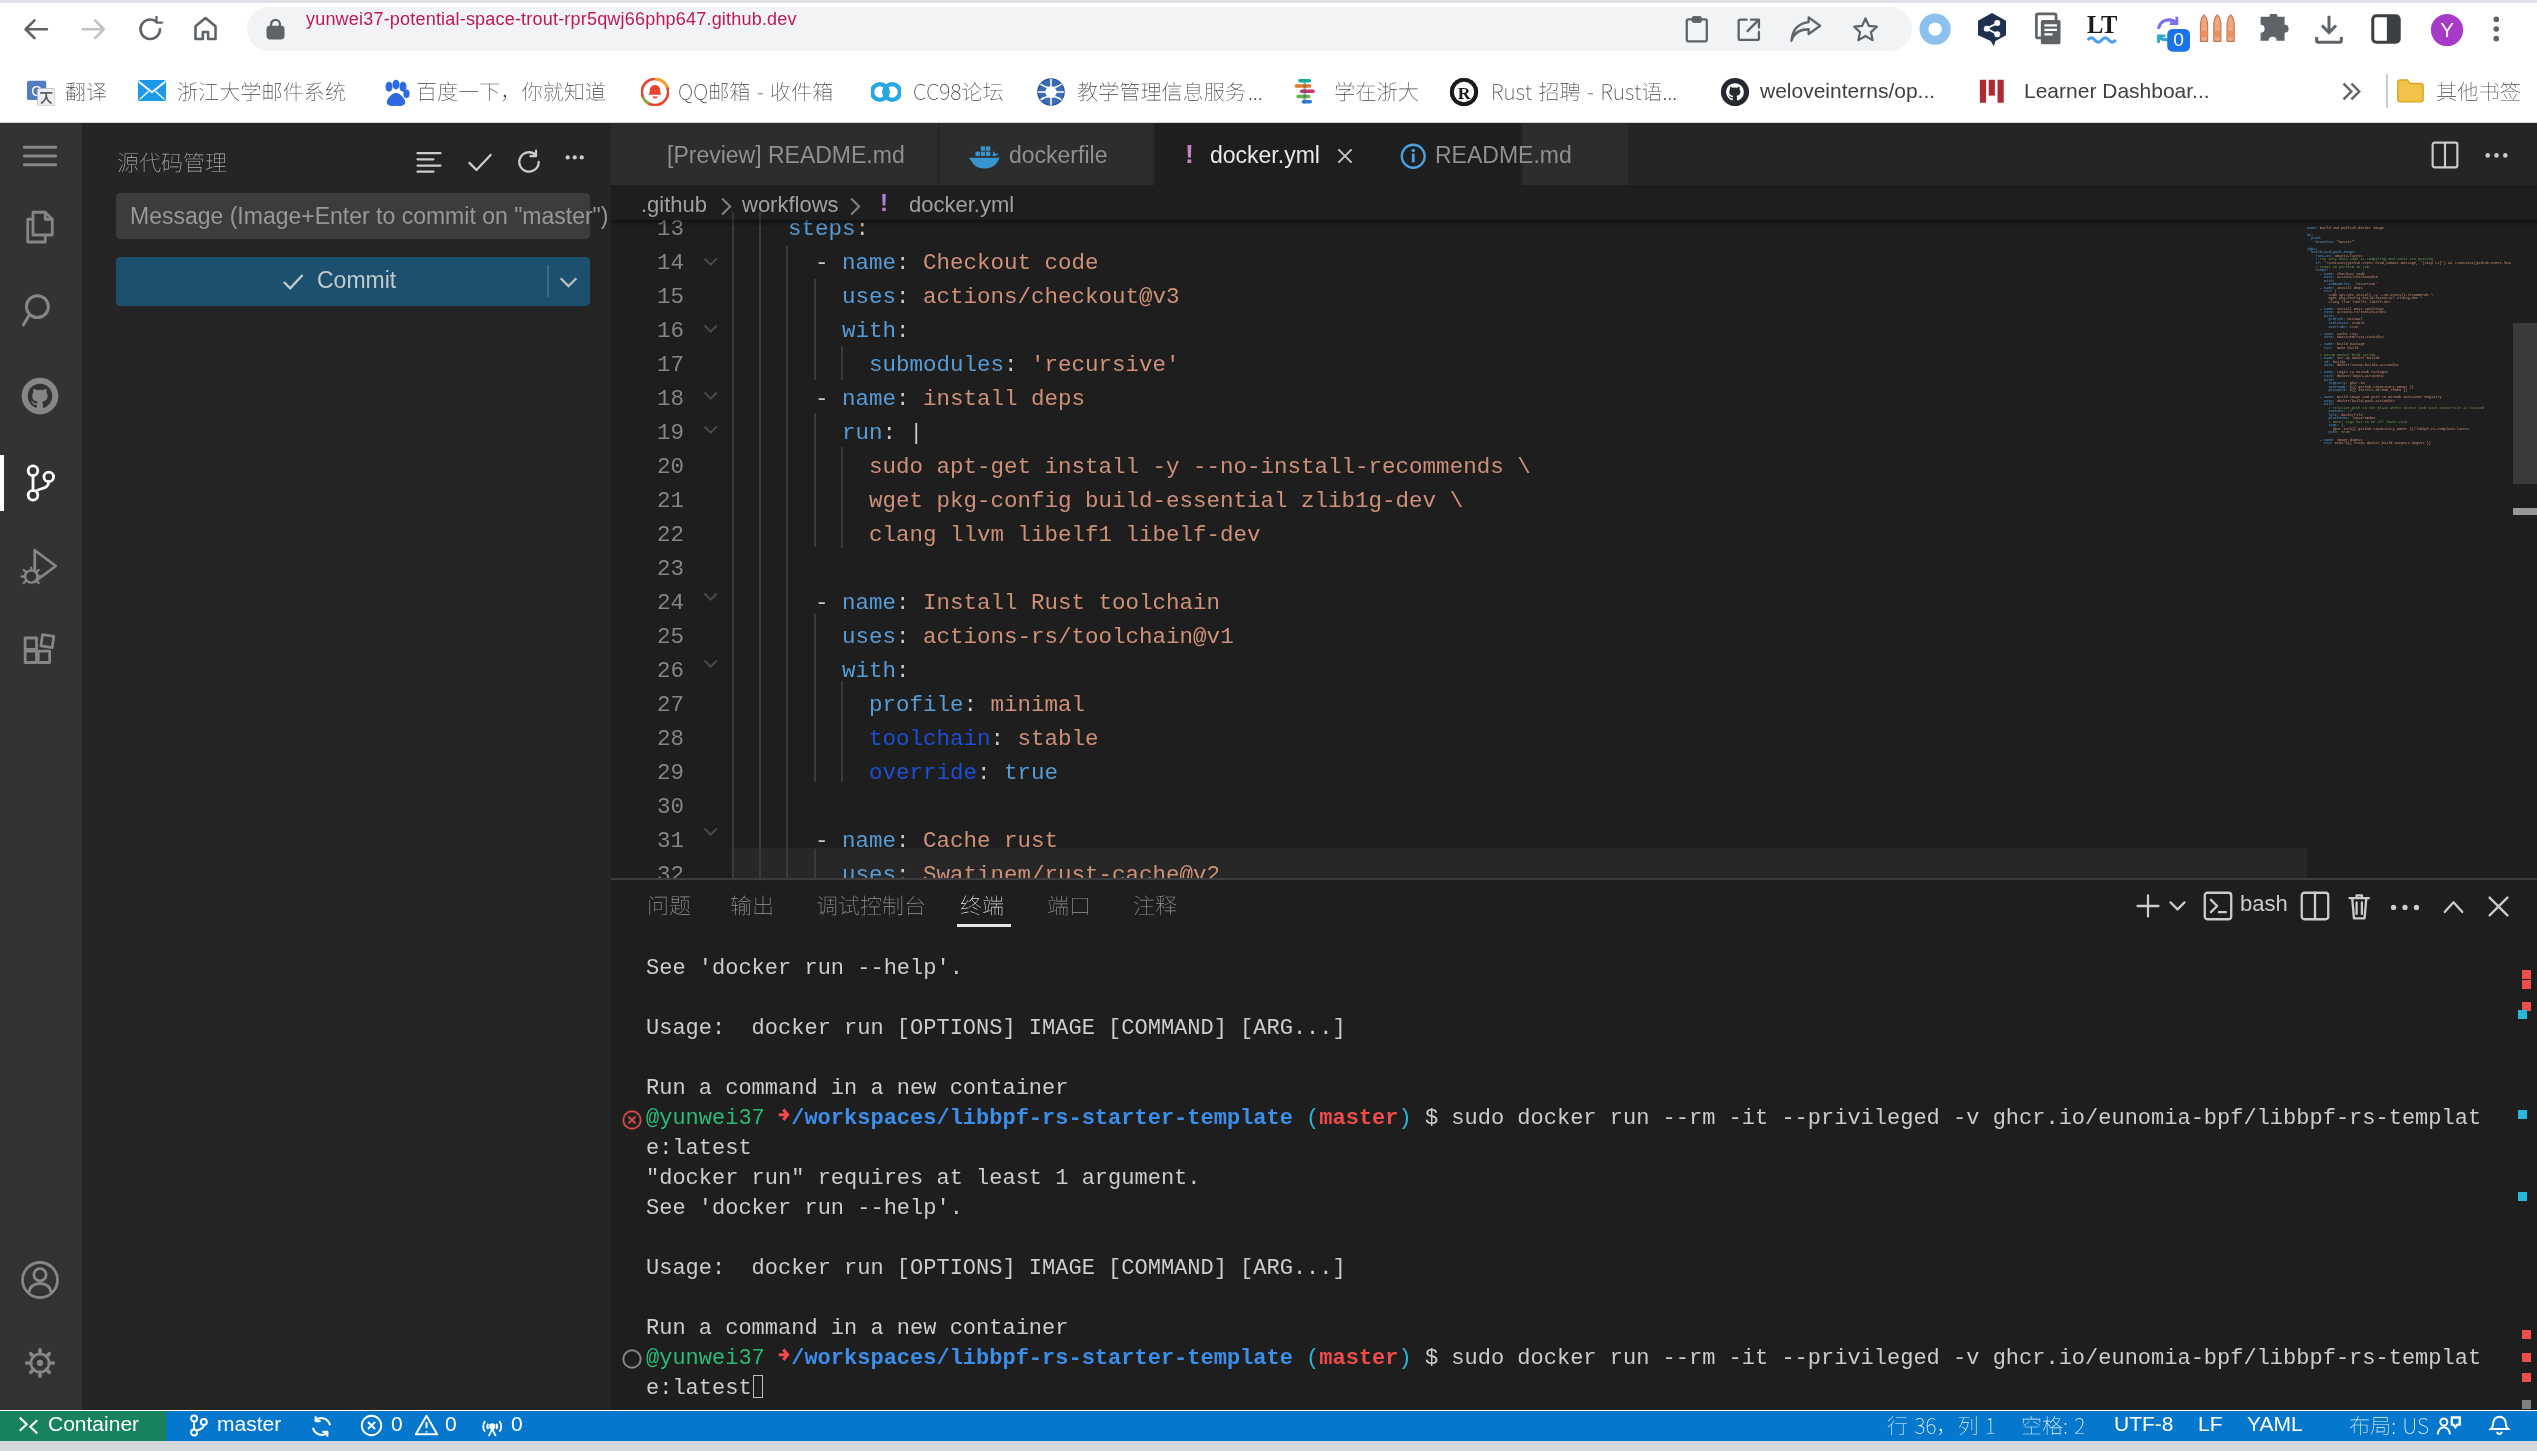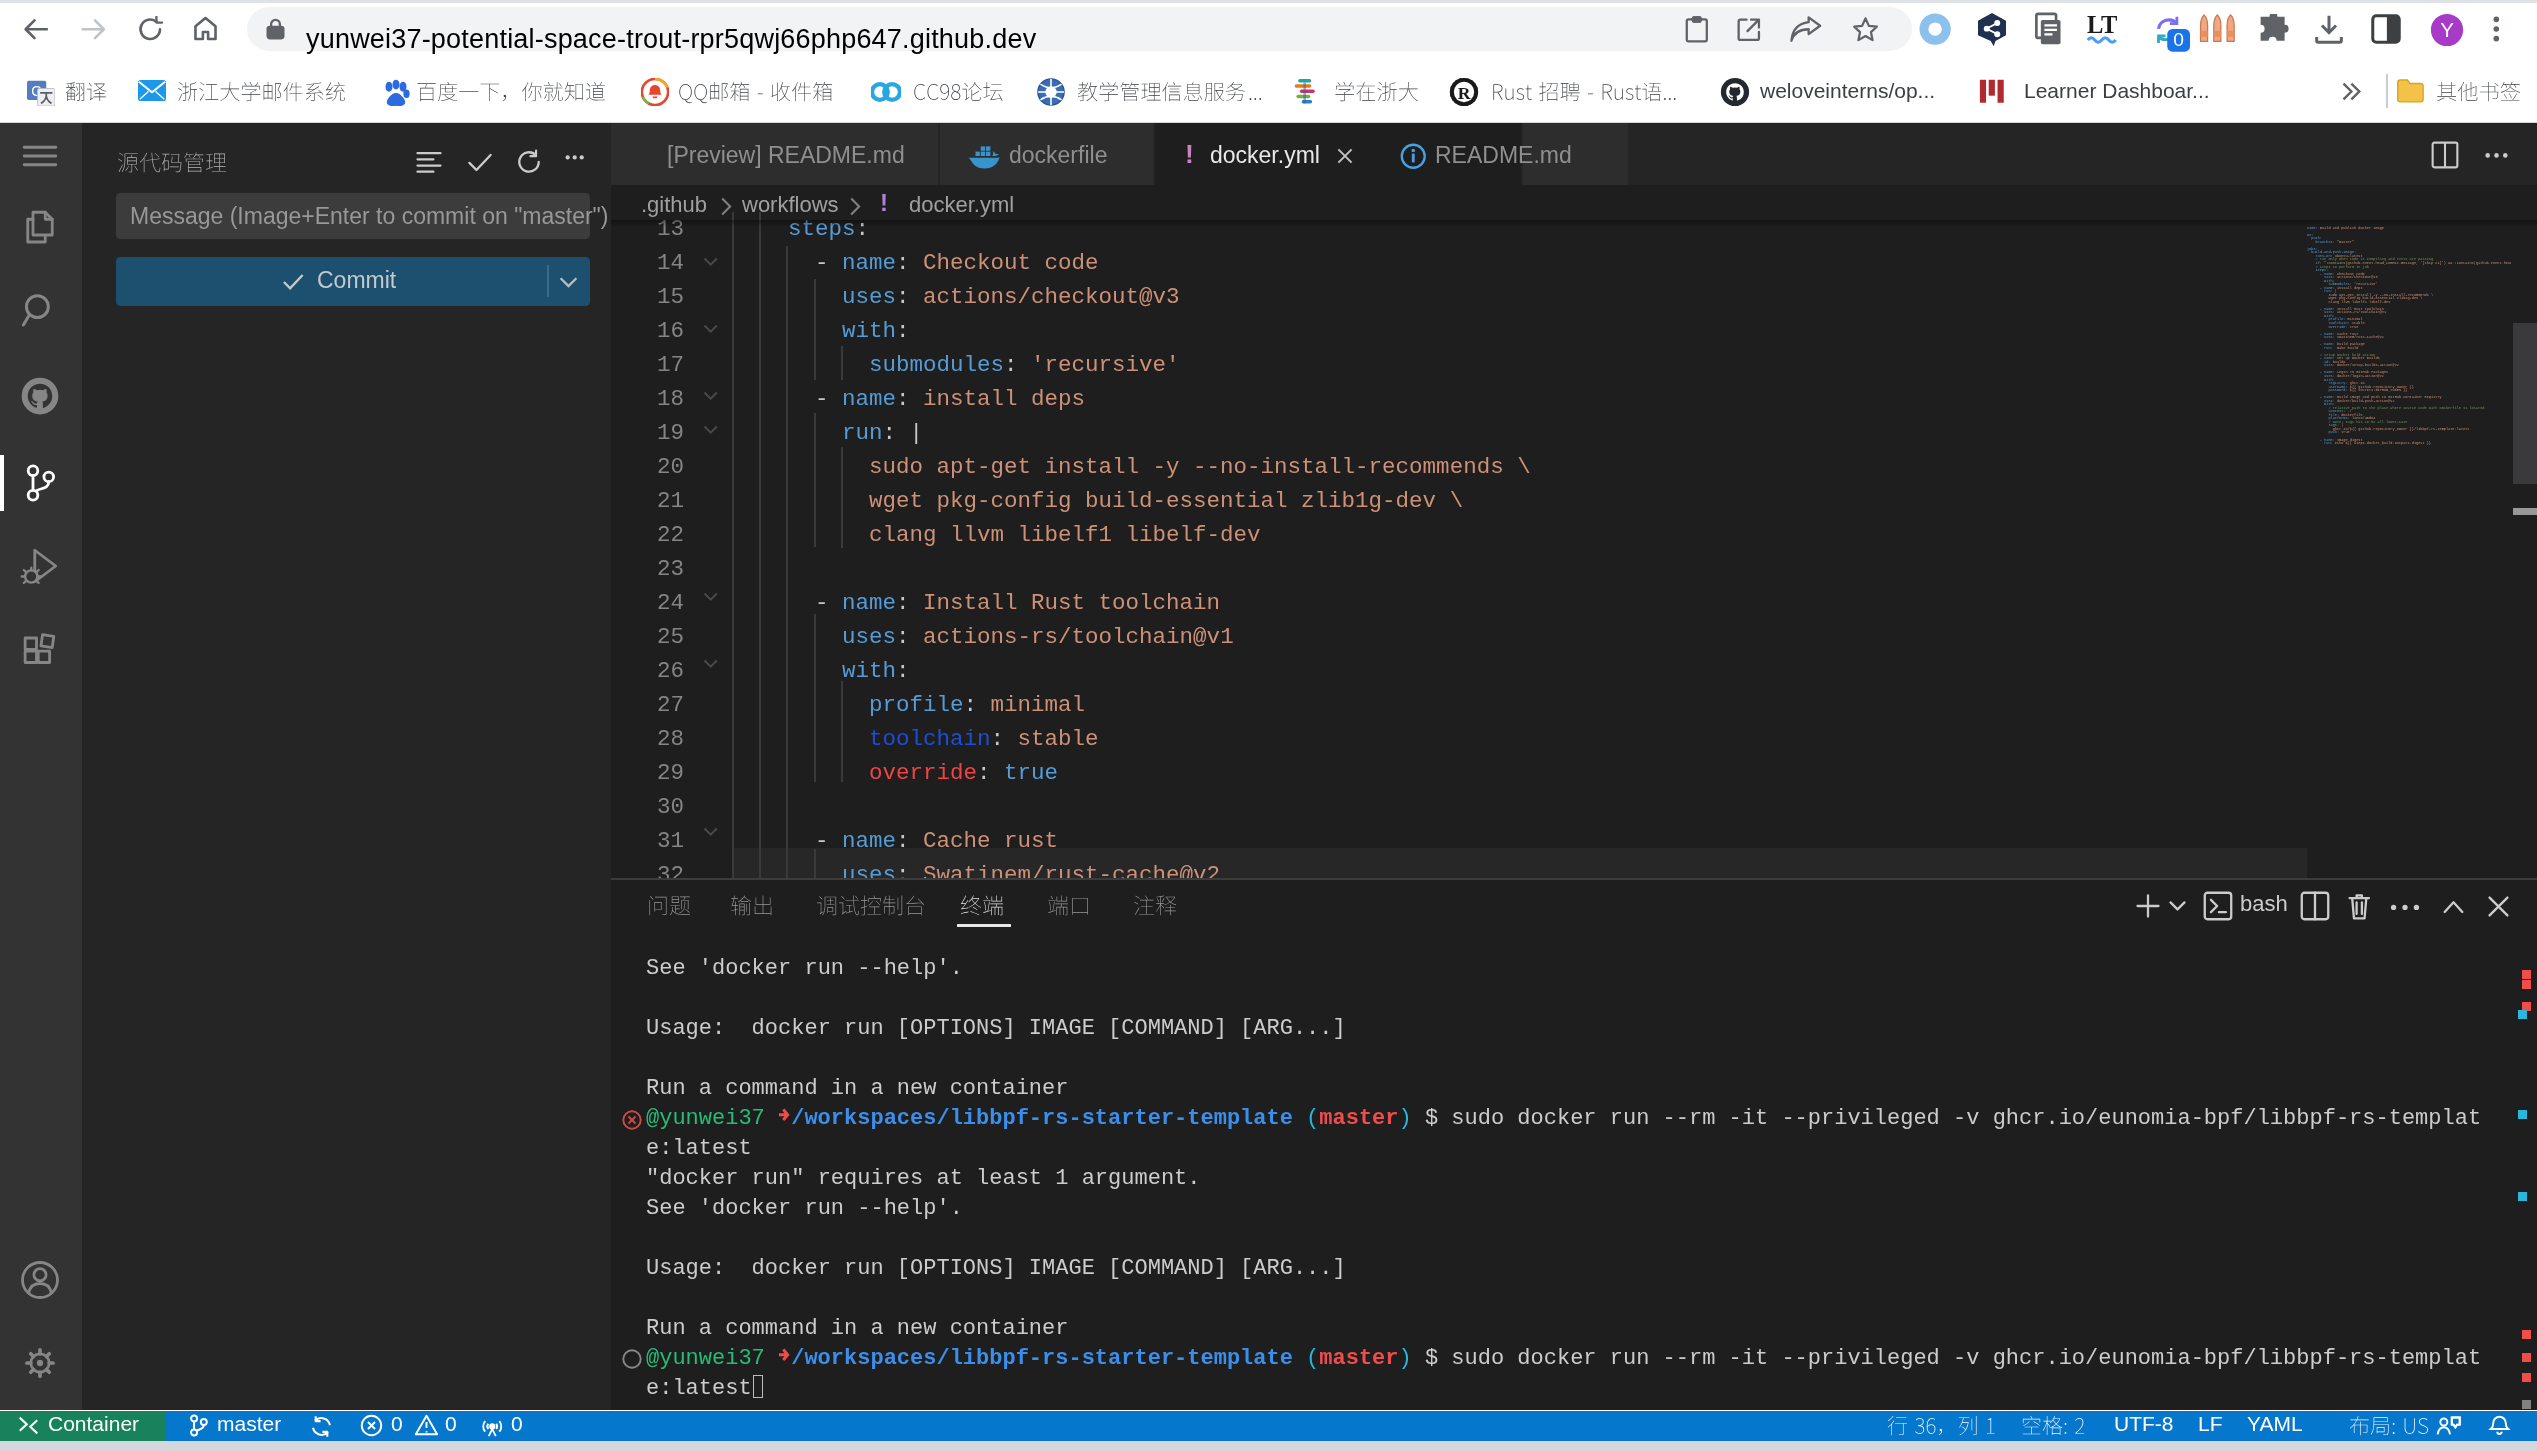--- a/index.html
+++ b/index.html
@@ -20,21 +20,21 @@
       <path d="M22 1v6.4h6.4" stroke-width="2.6"></path>
     </svg>
 <svg class="abs" style="left:192px;top:15px" width="27" height="27" viewBox="0 0 31 31" fill="none" stroke="#5f6368" stroke-width="3" stroke-linecap="round" stroke-linejoin="round">
       <path d="M4 13L15.5 3.5 27 13v14.5H18.5v-8h-6v8H4z"></path>
     </svg>
 <div class="abs" style="left:247px;top:7px;width:1665px;height:44px;border-radius:22px;background:#f1f3f4"></div>
 <svg class="abs" style="left:265px;top:17.6px" width="21" height="23" viewBox="0 0 24 26" fill="none" stroke="#5f6368" stroke-width="2.6" stroke-linecap="round" stroke-linejoin="round">
       <rect x="3" y="10" width="18" height="13" rx="2.5" fill="#5f6368"></rect>
       <path d="M7 10V7a5 5 0 0 1 10 0v3"></path>
     </svg>
-<div class="abs" style="left:306px;top:24px;font-size:27px;color:#000000;letter-spacing:0.2px">yunwei37-potential-space-trout-rpr5qwj66php647.github.dev</div>
+<div class="abs" style="left:306px;top:9px;font-size:18px;color:#be185d;letter-spacing:0.2px">yunwei37-potential-space-trout-rpr5qwj66php647.github.dev</div>
 <svg class="abs" style="left:1684px;top:16px" width="25.6" height="27" viewBox="0 0 29 31" fill="none" stroke="#5f6368" stroke-width="2.6" stroke-linecap="round" stroke-linejoin="round">
       <rect x="3" y="4" width="23" height="25" rx="2"></rect>
       <path d="M9 4h11M11 1.5h7v5h-7z" fill="#fff"></path>
       <rect x="10" y="1.5" width="9" height="5" rx="1"></rect>
     </svg>
 <svg class="abs" style="left:1736px;top:17px" width="25.6" height="25.6" viewBox="0 0 29 29" fill="none" stroke="#5f6368" stroke-width="2.6" stroke-linecap="round" stroke-linejoin="round">
       <path d="M12 3H5a2 2 0 0 0-2 2v19a2 2 0 0 0 2 2h19a2 2 0 0 0 2-2v-7"></path>
       <path d="M17 3h9v9M26 3L13 16"></path>
     </svg>
 <svg class="abs" style="left:1790px;top:16px" width="32" height="26.5" viewBox="0 0 36 30" fill="none" stroke="#5f6368" stroke-width="2.6" stroke-linecap="round" stroke-linejoin="round">
@@ -442,21 +442,21 @@
         <span style="color:#569cd6">run</span><span style="color:#c8c8c8">:</span> <span style="color:#c8c8c8">|</span>
           <span style="color:#ce9178">sudo apt-get install -y --no-install-recommends \</span>
           <span style="color:#ce9178">wget pkg-config build-essential zlib1g-dev \</span>
           <span style="color:#ce9178">clang llvm libelf1 libelf-dev</span>
 
       <span style="color:#c8c8c8">- </span><span style="color:#569cd6">name</span><span style="color:#c8c8c8">:</span> <span style="color:#ce9178">Install Rust toolchain</span>
         <span style="color:#569cd6">uses</span><span style="color:#c8c8c8">:</span> <span style="color:#ce9178">actions-rs/toolchain@v1</span>
         <span style="color:#569cd6">with</span><span style="color:#c8c8c8">:</span>
           <span style="color:#569cd6">profile</span><span style="color:#c8c8c8">:</span> <span style="color:#ce9178">minimal</span>
           <span style="color:#1d4ed8">toolchain</span><span style="color:#c8c8c8">:</span> <span style="color:#ce9178">stable</span>
-          <span style="color:#ef4444">override</span><span style="color:#c8c8c8">:</span> <span style="color:#569cd6">true</span>
+          <span style="color:#1d4ed8">override</span><span style="color:#c8c8c8">:</span> <span style="color:#569cd6">true</span>
 
       <span style="color:#c8c8c8">- </span><span style="color:#569cd6">name</span><span style="color:#c8c8c8">:</span> <span style="color:#ce9178">Cache rust</span>
         <span style="color:#569cd6">uses</span><span style="color:#c8c8c8">:</span> <span style="color:#ce9178">Swatinem/rust-cache@v2</span></pre>
 <div style="position:absolute;left:121px;top:0px;width:1.8px;height:666px;background:#3a3a3a"></div>
 <div style="position:absolute;left:148px;top:0px;width:1.8px;height:666px;background:#3a3a3a"></div>
 <div style="position:absolute;left:175px;top:34px;width:1.8px;height:632px;background:#3a3a3a"></div>
 <div style="position:absolute;left:203px;top:67px;width:1.8px;height:101px;background:#3a3a3a"></div>
 <div style="position:absolute;left:203px;top:201px;width:1.8px;height:134px;background:#3a3a3a"></div>
 <div style="position:absolute;left:203px;top:402px;width:1.8px;height:168px;background:#3a3a3a"></div>
 <div style="position:absolute;left:203px;top:637px;width:1.8px;height:29px;background:#3a3a3a"></div>

